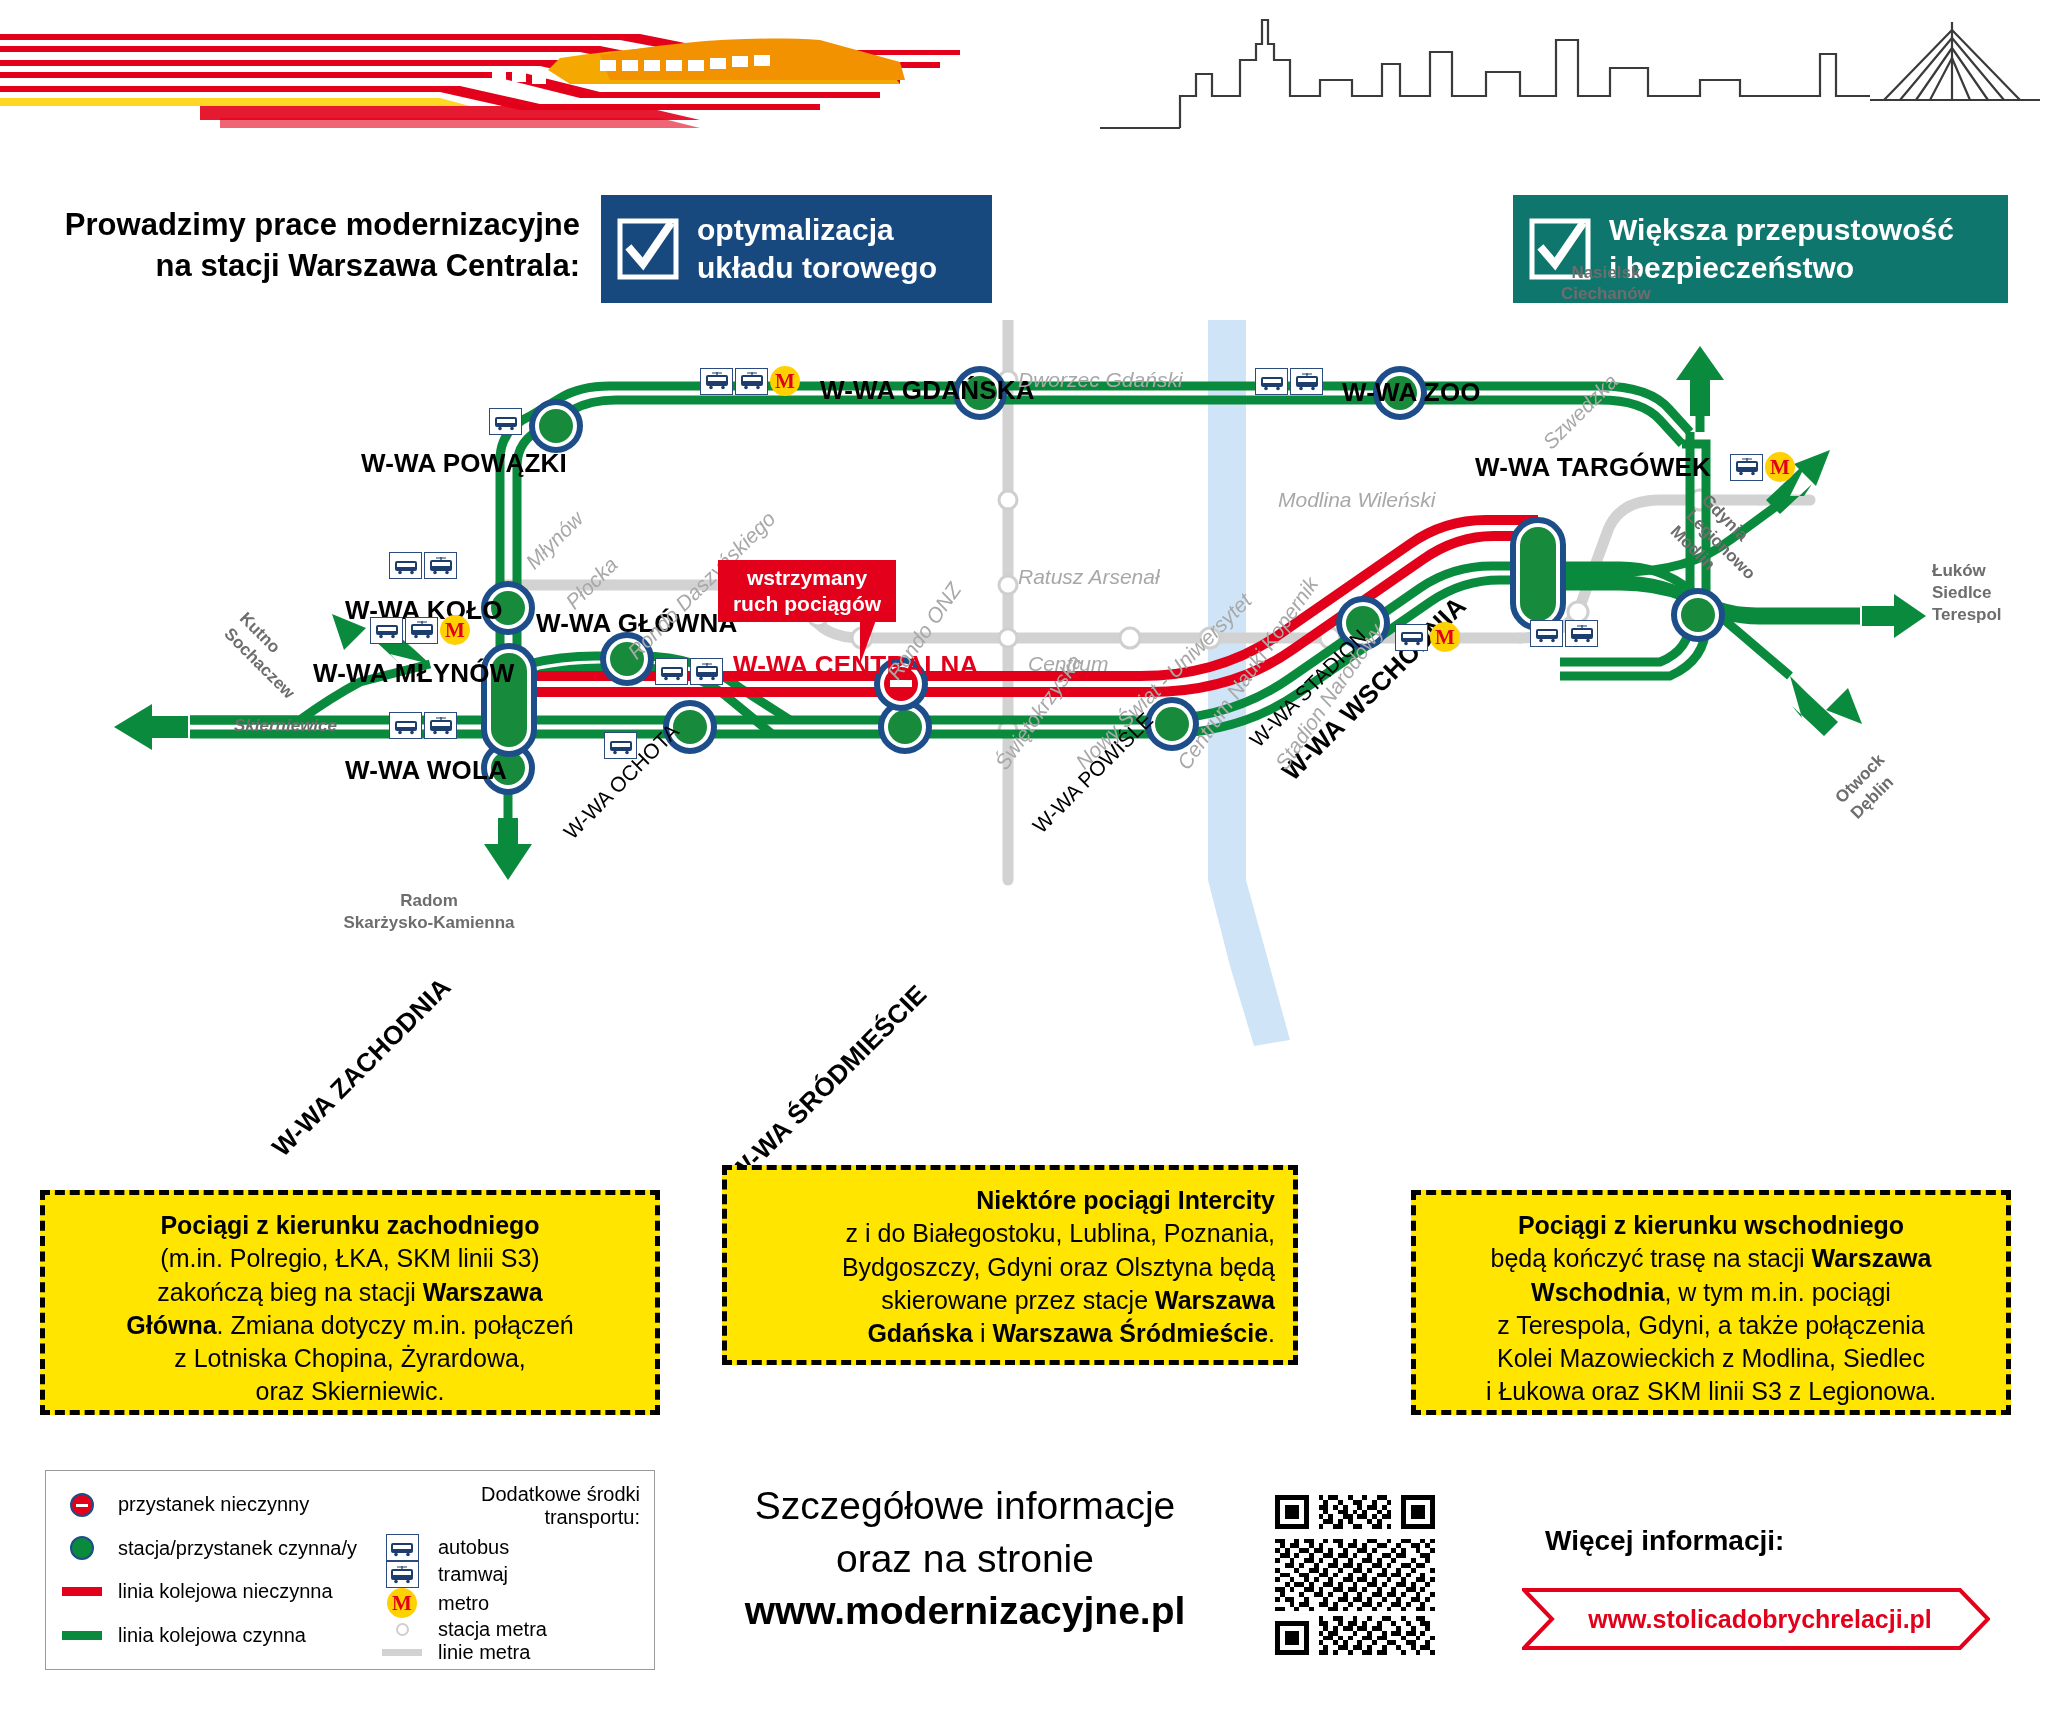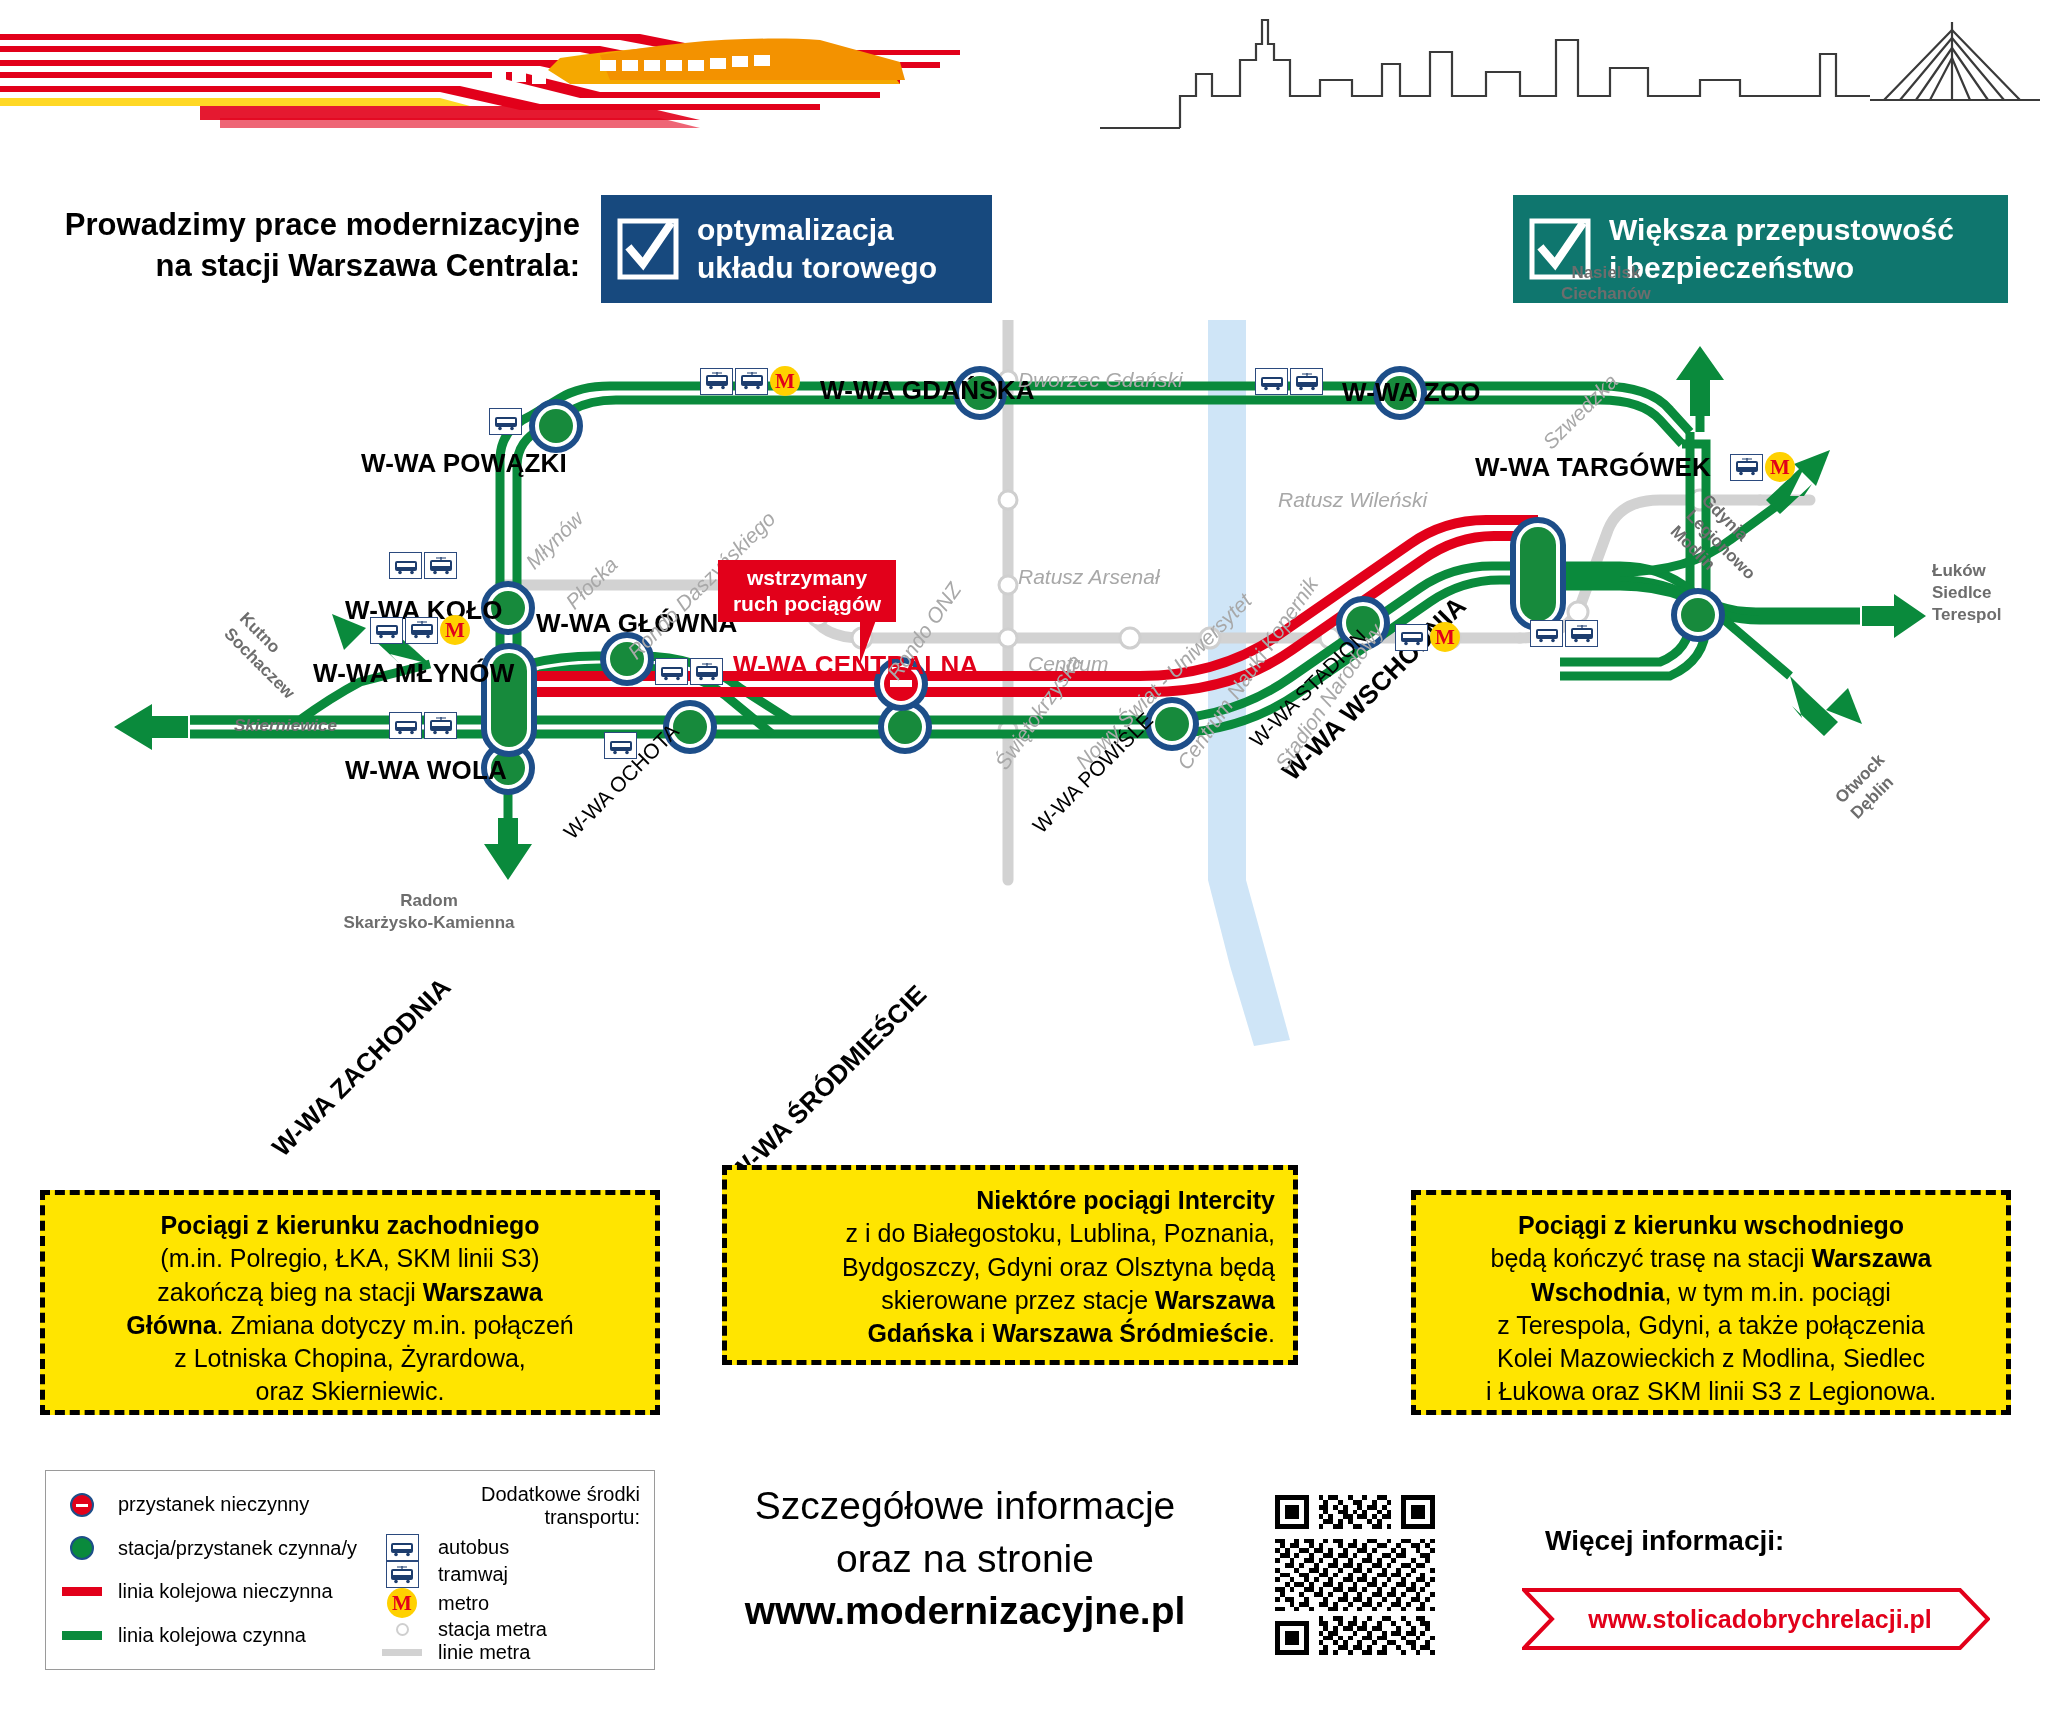--- a/index.html
+++ b/index.html
@@ -333,21 +333,21 @@
   <div class="mlbl st-name" style="left:1475px;top:132px;">W-WA TARGÓWEK</div>
 
   <div class="mlbl st-name rot-n45" style="left:288px;top:812px;">W-WA ZACHODNIA</div>
   <div class="mlbl dest rot-n45" style="left:576px;top:500px;font-size:21px;color:#000;font-weight:normal;">W-WA OCHOTA</div>
   <div class="mlbl st-name rot-n45" style="left:745px;top:838px;">W-WA ŚRÓDMIEŚCIE</div>
   <div class="mlbl dest rot-n45" style="left:1045px;top:494px;font-size:21px;color:#000;font-weight:normal;">W-WA POWIŚLE</div>
   <div class="mlbl dest rot-n45" style="left:1262px;top:408px;font-size:21px;color:#000;font-weight:normal;">W-WA STADION</div>
   <div class="mlbl st-name rot-n45" style="left:1298px;top:436px;">W-WA WSCHODNIA</div>
 
   <div class="mlbl metro-name" style="left:1018px;top:48px;">Dworzec Gdański</div>
-  <div class="mlbl metro-name" style="left:1278px;top:168px;">Ratusz Wileński</div>
+  <div class="mlbl metro-name" style="left:1278px;top:168px;">Modlina Wileński</div>
   <div class="mlbl metro-name" style="left:1018px;top:245px;">Ratusz Arsenał</div>
   <div class="mlbl metro-name rot-n55" style="left:1010px;top:430px;">Świętokrzyska</div>
   <div class="mlbl metro-name rot-n45" style="left:1088px;top:430px;">Nowy Świat - Uniwersytet</div>
   <div class="mlbl metro-name rot-n55" style="left:1192px;top:430px;">Centrum Nauki Kopernik</div>
   <div class="mlbl metro-name rot-n55" style="left:1290px;top:430px;">Stadion Narodowy</div>
   <div class="mlbl metro-name" style="left:1028px;top:332px;">Centrum</div>
   <div class="mlbl metro-name rot-n55" style="left:902px;top:340px;">Rondo ONZ</div>
   <div class="mlbl metro-name rot-n45" style="left:640px;top:320px;">Rondo Daszyńskiego</div>
   <div class="mlbl metro-name rot-n45" style="left:578px;top:270px;">Płocka</div>
   <div class="mlbl metro-name rot-n45" style="left:538px;top:230px;">Młynów</div>

